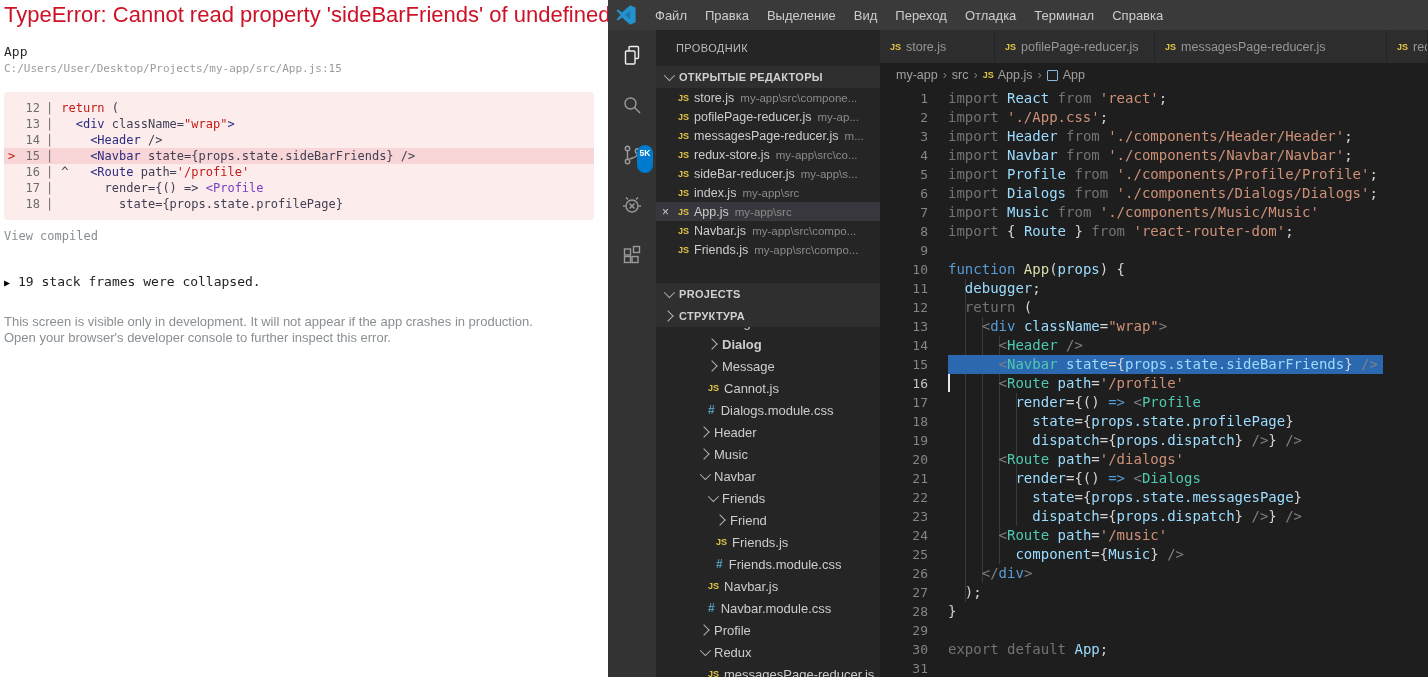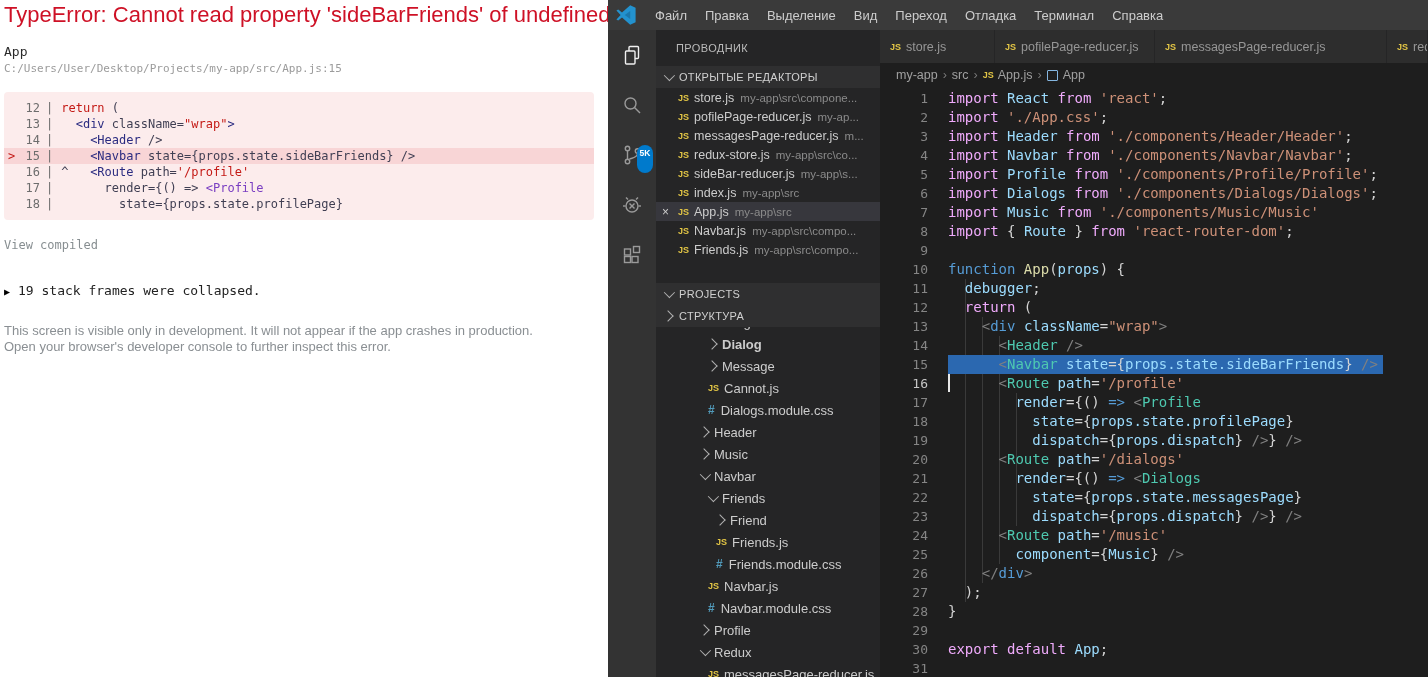--- a/index.html
+++ b/index.html
@@ -10,39 +10,39 @@
   .frame-name{margin-top:16px;font:13px "DejaVu Sans Mono","Liberation Mono",monospace;color:#2a2a2a;}
   .frame-path{margin-top:3px;font:11px "DejaVu Sans Mono","Liberation Mono",monospace;color:#9b9b9b;}
   .code-block{margin-top:17px;margin-right:12px;background:#fcecec;border-radius:4px;padding:8px 0;font:12px/16px "DejaVu Sans Mono","Liberation Mono",monospace;color:#403f53;}
   .crow{display:flex;align-items:stretch;line-height:16px;}
   .crow.hl{background:#f8d5d6;}
   .crow .mk{width:12px;padding-left:4px;color:#c41a16;flex:none;}
   .crow .ln{width:20px;text-align:right;color:#6d6d6d;flex:none;}
   .crow .bar{padding:0 8px 0 6px;color:#6d6d6d;flex:none;}
   .crow pre{margin:0;font:inherit;white-space:pre;}
   .bk-n{color:#403f53}.bk-r{color:#c41a16}.bk-t{color:#2b2b80}.bk-c{color:#7a3ec2}
-  .view-compiled{margin-top:18px;font:12px "DejaVu Sans Mono","Liberation Mono",monospace;color:#878e91;cursor:pointer;}
+  .view-compiled{margin-top:9px;font:12px "DejaVu Sans Mono","Liberation Mono",monospace;color:#878e91;cursor:pointer;}
   .collapsed-row{margin-top:31px;font:13px "DejaVu Sans Mono","Liberation Mono",monospace;color:#222;cursor:pointer;}
   .collapsed-row .tri{font-size:10px;margin-right:8px;color:#000;}
   .dev-note{margin-top:25px;font-size:13px;line-height:15.5px;color:#8a8f93;}
   
   .vscode{width:820px;height:677px;flex:none;display:flex;flex-direction:column;background:#1e1e1e;}
   .titlebar{height:30px;background:#3a3a3a;display:flex;align-items:center;flex:none;}
   .vs-logo{width:20px;height:20px;margin:0 10px 0 8px;flex:none;}
   .menu-item{color:#cccccc;font-size:13px;padding:0 9px;cursor:default;}
   .vs-main{flex:1;display:flex;min-height:0;}
   .activitybar{width:48px;background:#333333;flex:none;display:flex;flex-direction:column;}
   .act-ico{width:48px;height:50px;display:flex;align-items:center;justify-content:center;position:relative;cursor:pointer;}
   .act-ico svg{stroke:#9a9a9a;fill:none;stroke-width:1.4;}
   .act-ico.active svg{stroke:#f0f0f0;}
   .scm-badge{position:absolute;right:3px;bottom:7px;background:#007acc;color:#fff;font-size:8.5px;font-weight:bold;border-radius:9px;min-width:16px;height:28px;line-height:16px;text-align:center;}
   
   .sidebar{width:224px;background:#252526;flex:none;color:#cccccc;overflow:hidden;position:relative;}
   .explorer-title{height:36px;line-height:36px;padding-left:20px;font-size:11px;color:#bbbbbb;letter-spacing:.4px;}
-  .section-hdr{height:22px;line-height:22px;background:#2f2f30;font-size:11px;font-weight:normal;color:#d0d0d0;display:flex;align-items:center;padding-left:4px;position:relative;z-index:2;letter-spacing:.3px;cursor:pointer;}
+  .section-hdr{height:22px;line-height:22px;background:#2f2f30;font-size:11px;font-weight:bold;color:#d0d0d0;display:flex;align-items:center;padding-left:4px;position:relative;z-index:2;letter-spacing:.3px;cursor:pointer;}
   .chev{display:inline-block;width:7px;height:7px;border-right:1.3px solid #b0b0b0;border-bottom:1.3px solid #b0b0b0;margin:0 7px 0 4px;flex:none;}
   .chev.down{transform:rotate(45deg) translateY(-2px);}
   .chev.right{transform:rotate(-45deg);}
   .oe-list{margin-bottom:24px;}
   .oe-row{height:19px;display:flex;align-items:center;font-size:12.5px;cursor:pointer;white-space:nowrap;overflow:hidden;}
   .oe-row.active{background:#37373d;}
   .oe-row .close-x{width:22px;padding-left:6px;color:#cccccc;font-size:12px;flex:none;box-sizing:border-box;}
   .js-ico{color:#e2c545;font-weight:bold;font-size:9px;margin-right:5px;flex:none;letter-spacing:0;}
   .css-ico{color:#519aba;font-weight:bold;font-size:12px;margin-right:6px;flex:none;}
   .oe-row .fname{color:#cccccc;}
@@ -59,21 +59,21 @@
   .breadcrumb .sep{margin:0 5px;color:#7a7a7a;}
   .breadcrumb .js-ico{margin:0 4px 0 0;}
   .sym-ico{width:9px;height:9px;border:1.2px solid #85b6e0;display:inline-block;margin-right:5px;transform:rotate(0deg);border-radius:1px;}
   .code-area{flex:1;position:relative;padding-top:2px;font:14px/19px "DejaVu Sans Mono","Liberation Mono",monospace;overflow:hidden;}
   .cl{height:19px;display:flex;white-space:pre;}
   .cl .num{width:48px;text-align:right;color:#858585;flex:none;font-size:13px;}
   .cl .txt{margin-left:20px;position:relative;}
   .cl .num.cur{color:#c6c6c6;}
   .cl .txt.sel{background:#2b68b0;padding-right:5px;}
   .cursor{position:absolute;left:0;top:0;width:2px;height:18px;background:#e8e8e8;}
-  .tk-k{color:#f0abfc}.tk-b{color:#569CD6}.tk-v{color:#9CDCFE}.tk-s{color:#CE9178}
+  .tk-k{color:#737373}.tk-b{color:#569CD6}.tk-v{color:#9CDCFE}.tk-s{color:#CE9178}
   .tk-g{color:#4EC9B0}.tk-y{color:#DCDCAA}.tk-p{color:#D4D4D4}.tk-d{color:#808080}
   .iguide{position:absolute;width:1px;background:#3a3a3a;z-index:0;}
 </style>
 </head>
 <body>
 
 <div class="browser">
   <div class="err-title">TypeError: Cannot read property 'sideBarFriends' of undefined</div>
   <div class="frame-name">App</div>
   <div class="frame-path">C:/Users/User/Desktop/Projects/my-app/src/App.js:15</div>

